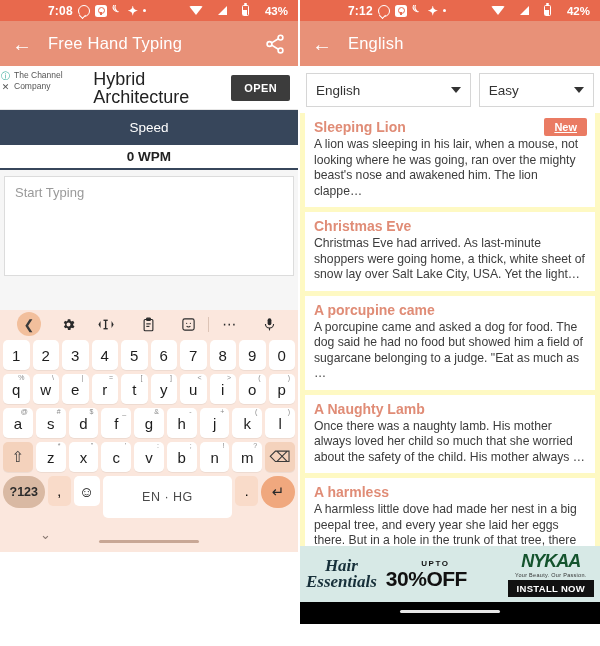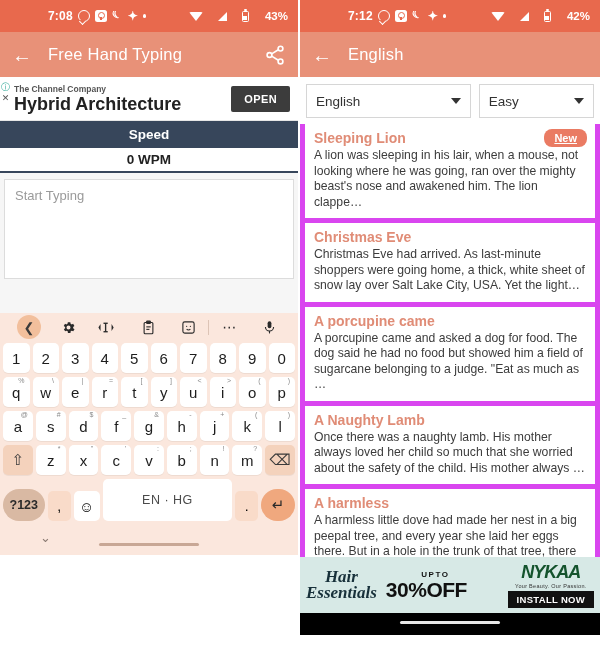--- a/index.html
+++ b/index.html
@@ -4,21 +4,21 @@
 <style>
   * { box-sizing: border-box; margin:0; padding:0; }
   html,body { width:600px; height:646px; background:#ffffff; font-family:"Liberation Sans", sans-serif; }
   .stage { position:relative; width:600px; height:646px; display:flex; background:#ffffff; overflow:hidden; }
 
   .panel { width:300px; height:646px; position:relative; overflow:hidden; background:#ffffff; }
   .panel.left { border-right:2px solid #ffffff; }
 
   
   .statusbar {
-    height:32px; background:#e8694d; color:#fff;
+    height:21px; background:#e8694d; color:#fff;
     display:flex; align-items:center; padding:0 10px; font-size:11.5px; font-weight:bold;
   }
   .sb-left { display:flex; align-items:center; gap:5px; margin-left:38px; }
   .sb-right { display:flex; align-items:center; gap:15px; margin-left:auto; }
   .sb-time { font-size:12px; letter-spacing:.2px; }
   .sb-ico { display:inline-flex; align-items:center; justify-content:center; }
   .wa-ico { width:12px; height:12px; border:1.6px solid #fff; border-radius:50%; position:relative; }
   .wa-ico:after { content:""; position:absolute; left:1.5px; bottom:-2.5px; width:4px; height:4px; background:#e8694d; border-left:1.6px solid #fff; border-bottom:1.6px solid #fff; transform:rotate(-45deg); }
   .sq-ico { width:12px; height:12px; background:#fff; border-radius:2.5px; position:relative; }
   .sq-ico:after { content:""; position:absolute; left:3.5px; top:2px; width:5px; height:5px; border:1.6px solid #e8694d; border-radius:50%; }
@@ -38,68 +38,68 @@
   .appbar { height:45px; background:#e89178; display:flex; align-items:center; padding:0 12px; color:#fff; }
   .back-arrow { width:26px; font-size:20px; line-height:1; color:#fff; cursor:pointer; }
   .appbar-title { font-size:16.5px; font-weight:normal; margin-left:10px; letter-spacing:.2px; }
   .share-ico { margin-left:auto; width:22px; height:22px; position:relative; }
 
   
   .ad-banner { height:44px; background:#fff; display:flex; align-items:center; padding:3px 8px 3px 14px; position:relative; border-bottom:1px solid #e6e6e6; }
   .ad-marks { position:absolute; left:1px; top:6px; display:flex; flex-direction:column; gap:2px; align-items:center; }
   .ad-i { font-size:9px; color:#3a9; line-height:9px; }
   .ad-x { font-size:9px; color:#555; line-height:9px; }
-  .ad-text { display:flex; flex-direction:column; justify-content:center;font-weight:bold; }
+  .ad-text { display:flex; flex-direction:row; justify-content:center; }
   .ad-adv { font-size:8.5px; color:#555; line-height:11px; }
   .ad-title { font-size:18px; color:#222; line-height:18px; }
   .ad-open { margin-left:auto; background:#3c3c3c; color:#fff; font-size:11px; font-weight:bold; padding:7px 13px; border-radius:2px; letter-spacing:.4px; }
 
   
-  .speed-bar { height:27px; background:#37465b; color:#fff; display:flex; align-items:center; justify-content:center; font-size:13.5px; font-weight:bold; }
+  .speed-bar { height:35px; background:#37465b; color:#fff; display:flex; align-items:center; justify-content:center; font-size:13.5px; font-weight:normal; }
   .wpm-bar { height:25px; background:#fff; color:#222; display:flex; align-items:center; justify-content:center; font-size:13.5px; font-weight:bold; border-bottom:2px solid #37465b; }
 
   
   .type-wrap { background:#f6f6f6; padding:6px 4px 0 4px; height:115px; }
   .type-area { background:#fff; border:1px solid #dcdcdc; height:100px; padding:8px 10px; font-size:13px; color:#9a9a9a; }
   .below-gap { background:#f6f6f6; height:25px; }
 
   
   .kb { background:#fbe7dd; padding:0 0 4px 0; }
   .kb-toolbar { height:28px; display:flex; align-items:center; padding:0 9px; gap:0; }
   .kb-tb-item { flex:1; display:flex; align-items:center; justify-content:center; color:#2a2a2a; font-size:14px; }
   .kb-tb-back { width:24px; height:24px; border-radius:50%; background:#f2bf9c; display:flex; align-items:center; justify-content:center; font-size:13px; color:#3a3a3a; }
   .kb-divider { width:1px; height:15px; background:#ddc4b6; }
   .kb-row { display:flex; justify-content:center; gap:3px; padding:2px 3px; }
   .key { flex:1; height:30px; background:#fff; border-radius:5px; display:flex; align-items:center; justify-content:center; position:relative; font-size:15px; color:#1d1d1d; box-shadow:0 1px 0 rgba(0,0,0,.05); }
   .key .sup { position:absolute; top:0px; right:5px; font-size:7px; color:#8a8a8a; }
   .key.fn { background:#f4d2bc; }
   .key-shift, .key-del { font-size:15px; color:#3a3a3a; }
-  .kb-row.bottom { align-items:flex-end; gap:3px; }
+  .kb-row.bottom { align-items:flex-start; gap:3px; }
   .key-123 { flex:1.35; height:32px; background:#d9b9a3; border-radius:16px; font-size:12.5px; font-weight:bold; color:#2a2a2a; display:flex; align-items:center; justify-content:center; }
   .key-comma { flex:0.75; height:30px; background:#f9dbc9; border-radius:5px; display:flex; align-items:center; justify-content:center; font-size:14px; }
   .key-emoji { flex:0.85; height:30px; background:#fff; border-radius:5px; display:flex; align-items:center; justify-content:center; font-size:15px; }
   .key-space { flex:4.2; height:42px; background:#fff; border-radius:5px; display:flex; align-items:center; justify-content:center; font-size:12.5px; color:#4a4a4a; letter-spacing:.5px; }
   .key-period { flex:0.75; height:30px; background:#f9dbc9; border-radius:5px; display:flex; align-items:center; justify-content:center; font-size:14px; }
   .key-enter { flex:1.1; height:32px; background:#f0a87e; border-radius:16px; display:flex; align-items:center; justify-content:center; font-size:15px; color:#2a2a2a; }
   .kb-nav { height:28px; background:#fbe7dd; display:flex; align-items:center; position:relative; }
   .kb-nav-down { position:absolute; left:40px; font-size:13px; color:#8a7a72; }
   .kb-nav-bar { position:absolute; left:50%; transform:translateX(-50%); bottom:5px; width:100px; height:3px; background:#c8a795; border-radius:2px; }
 
   
   .selects { display:flex; gap:8px; padding:7px 6px 6px 6px; background:#ffffff; }
   .sel { background:#fff; border:1px solid #d6d6d6; height:34px; display:flex; align-items:center; padding:0 9px; font-size:13.5px; color:#333; }
   .sel.lang { flex:1.75; }
   .sel.diff { flex:1.15; }
   .caret { margin-left:auto; width:0; height:0; border-left:5px solid transparent; border-right:5px solid transparent; border-top:6px solid #333; }
-  .stories { background:#d946ef; padding:0 0 0 0; height:433px; overflow:hidden; }
+  .stories { background:#fef9c3; padding:0 0 0 0; height:433px; overflow:hidden; }
   .story { background:#fff; margin:0 5px 5px 5px; padding:6px 9px 8px 9px; position:relative; }
   .story:first-child { margin-top:0; }
   .story-title { color:#e08c76; font-size:14px; font-weight:bold; margin-bottom:2px; }
   .story-body { color:#3c3c3c; font-size:12.2px; line-height:15.5px; }
-  .new-badge { position:absolute; right:8px; top:5px; background:#ea7b63; color:#fff; font-size:11px; font-weight:bold; padding:3px 10px; border-radius:8px;text-decoration:underline; }
+  .new-badge { position:absolute; right:8px; top:5px; background:#ea7b63; color:#fff; font-size:11px; font-weight:bold; padding:3px 10px; border-radius:2px;text-decoration:underline; }
 
   
   .nykaa { height:56px; background:#d7e9e6; display:flex; align-items:center; padding:0 6px; position:relative; overflow:hidden; }
   .nyk-hair { font-family:"Liberation Serif", serif; font-style:italic; font-weight:bold; color:#17303a; line-height:16px; font-size:17px; text-align:center; }
   .nyk-off { margin-left:9px; display:flex; flex-direction:column; align-items:center; color:#111; }
   .nyk-upto { font-size:8px; font-weight:bold; letter-spacing:1.6px;margin-left:18px; }
   .nyk-pct { font-size:21px; font-weight:bold; letter-spacing:-.5px; line-height:22px; }
   .nyk-right { margin-left:auto; display:flex; flex-direction:column; align-items:center; gap:2px; }
   .nyk-logo { font-size:18px; font-weight:bold; font-style:italic; color:#14532d; letter-spacing:-1px; line-height:18px; }
   .nyk-tag { font-size:5.5px; color:#333; letter-spacing:.3px; }

